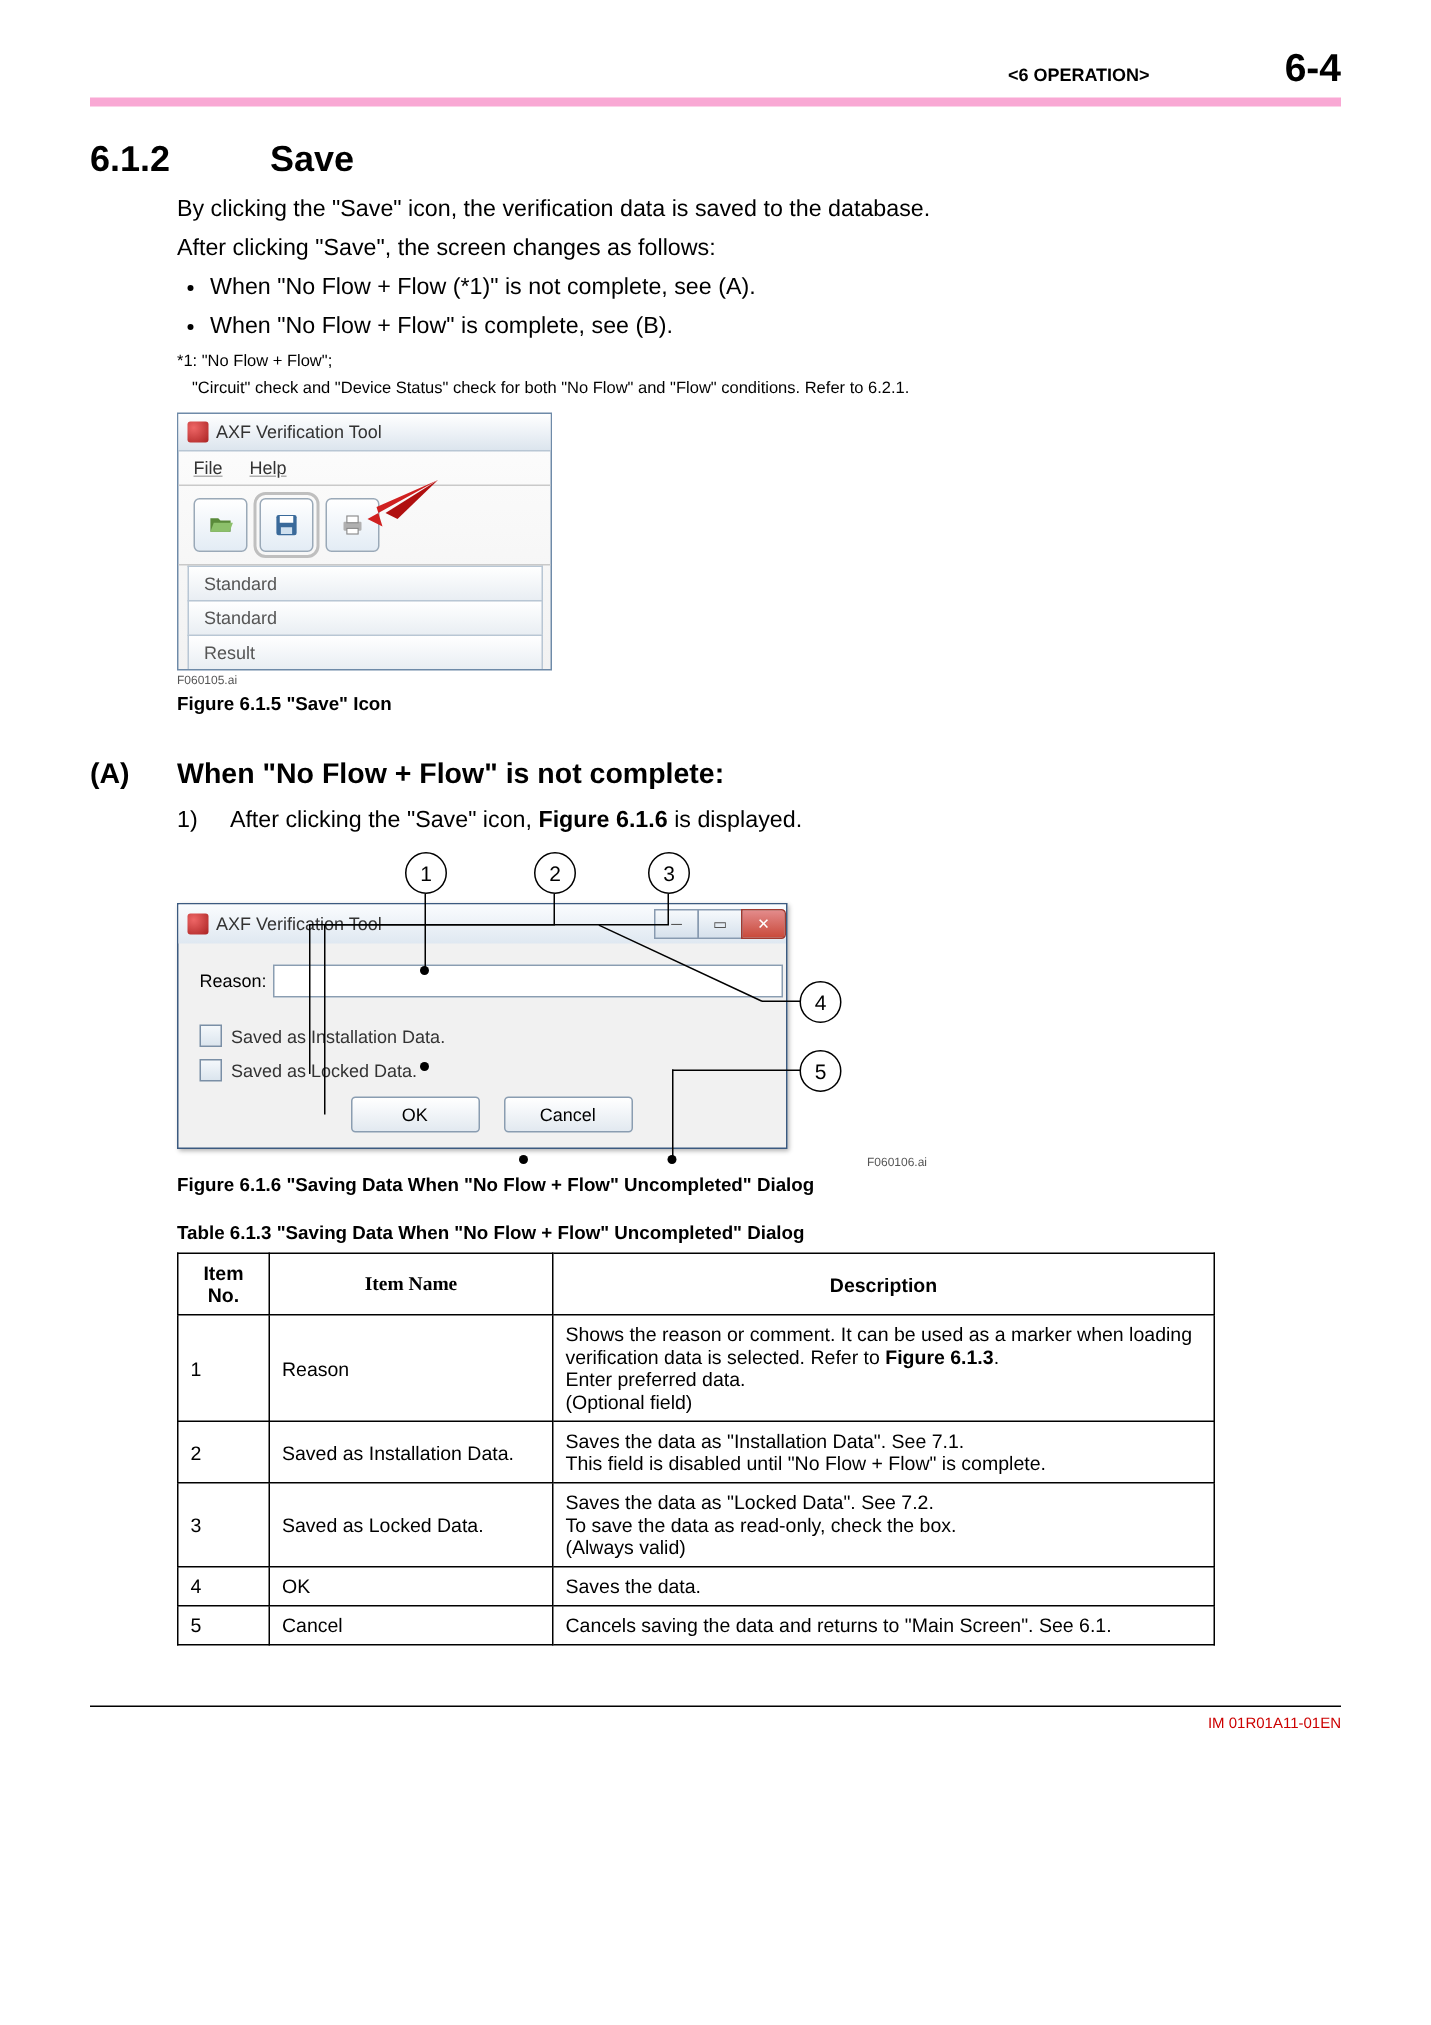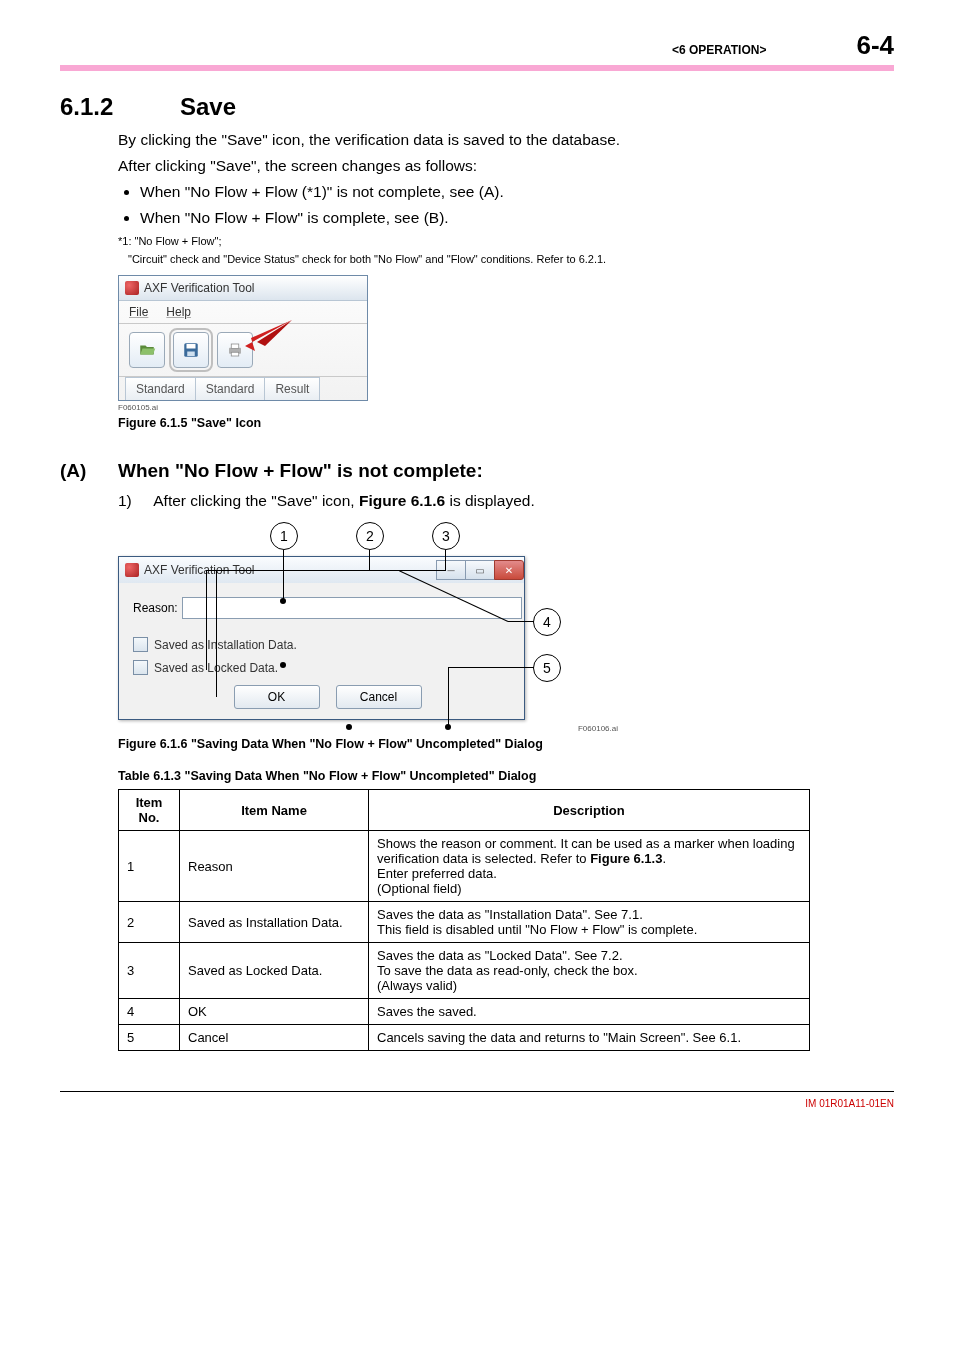--- a/index.html
+++ b/index.html
@@ -100,20 +100,21 @@
   }
   .tb-btn svg { width:18px;height:18px; }
   .red-arrow {
     position: absolute;
     top: -6px; left: 118px;
     width: 60px; height: 40px;
   }
   .fig1-tabs {
     display: flex;
     padding: 0 6px;
+    flex-direction: column;
   }
   .fig1-tabs div {
     font-size: 12px;
     padding: 4px 10px;
     border: 1px solid #b8c6d4;
     border-bottom: none;
     background: linear-gradient(#fff,#e9eef3);
     margin-right: -1px;
     color:#555;
   }
@@ -394,21 +395,21 @@
     <div class="dot" style="top:202px;left:228px;"></div>
   </div>
   <div class="fig-id2">F060106.ai</div>
   <div class="caption caption2">Figure 6.1.6 "Saving Data When "No Flow + Flow" Uncompleted" Dialog</div>
 
   <div class="tblcaption">Table 6.1.3 "Saving Data When "No Flow + Flow" Uncompleted" Dialog</div>
   <table class="desc">
     <thead>
       <tr>
         <th style="width:44px;">Item No.</th>
-        <th style="width:172px;">Item Name</th>
+        <th style="width:172px;font-family:Liberation Serif, serif;">Item Name</th>
         <th>Description</th>
       </tr>
     </thead>
     <tbody>
       <tr>
         <td class="num">1</td>
         <td>Reason</td>
         <td>
           <span>Shows the reason or comment. It can be used as a marker when loading verification data is selected. Refer to </span><b>Figure 6.1.3</b><span>.</span><br>
           <span>Enter preferred data.</span><br>
@@ -428,21 +429,21 @@
         <td>Saved as Locked Data.</td>
         <td>
           <span>Saves the data as "Locked Data". See 7.2.</span><br>
           <span>To save the data as read-only, check the box.</span><br>
           <span>(Always valid)</span>
         </td>
       </tr>
       <tr>
         <td class="num">4</td>
         <td>OK</td>
-        <td>Saves the saved.</td>
+        <td>Saves the data.</td>
       </tr>
       <tr>
         <td class="num">5</td>
         <td>Cancel</td>
         <td>Cancels saving the data and returns to "Main Screen". See 6.1.</td>
       </tr>
     </tbody>
   </table>
 
   <div class="bottom-line"></div>

